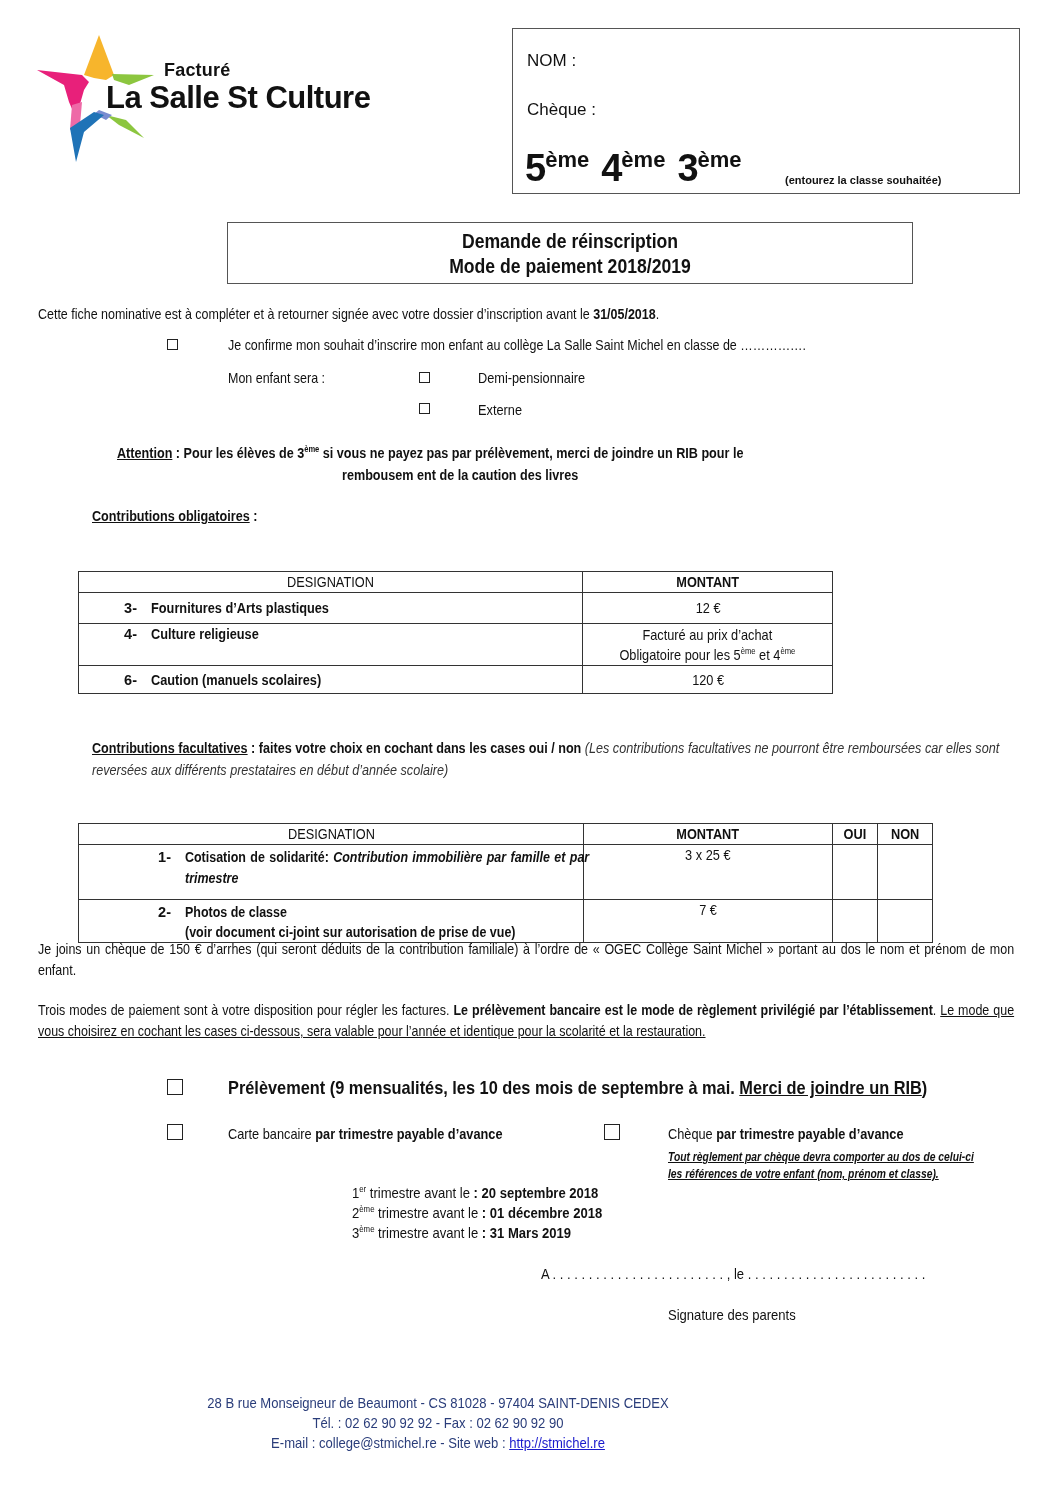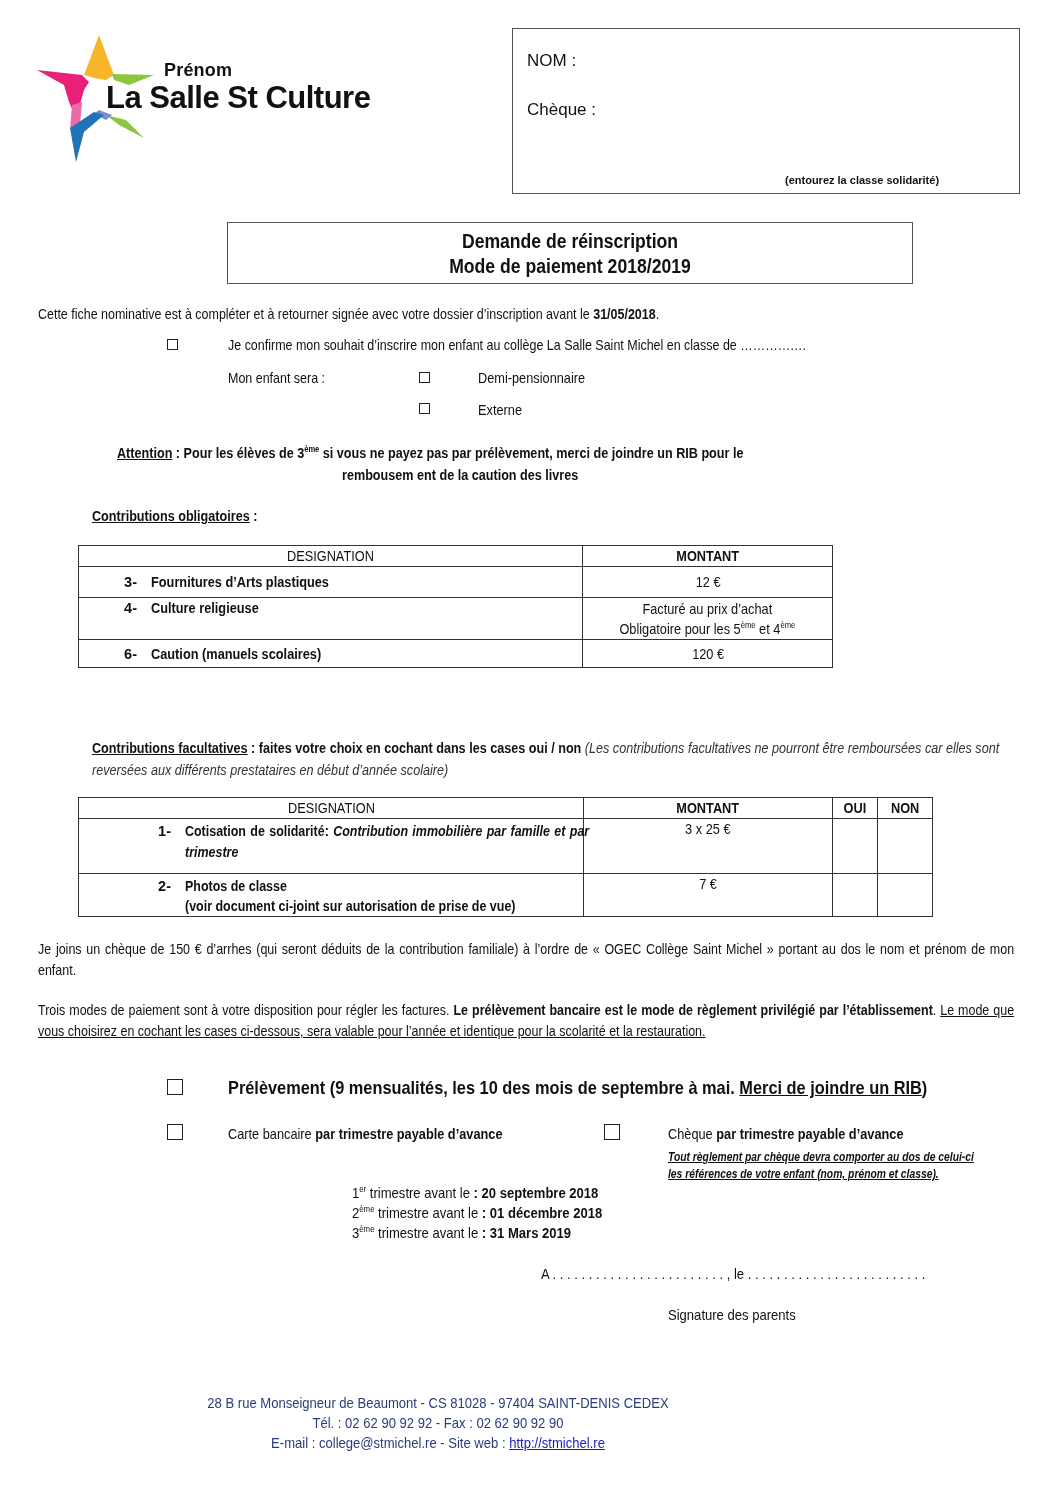--- a/index.html
+++ b/index.html
@@ -26,21 +26,21 @@
 
     
     #title-box { left: 227px; top: 222px; width: 686px; height: 62px; border: 1.5px solid #555; box-sizing: border-box; text-align: center; }
     #title-box div { font-weight: bold; font-size: 20px; line-height: 25px; transform: scaleX(0.88); }
     #title-box .t1 { margin-top: 6px; }
 
     .txt { font-size: 14.5px; white-space: nowrap; }
     .cbox { width: 11px; height: 11px; border: 1.2px solid #222; box-sizing: border-box; }
     .cbox-lg { width: 16px; height: 16px; border: 1.5px solid #222; box-sizing: border-box; }
 
-    table { border-collapse: collapse; position: absolute; }
+    table { border-collapse: collapse; position: absolute; margin-top: 26px; }
     td, th { border: 1.2px solid #333; padding: 0; font-size: 14.5px; }
     th { font-weight: normal; height: 20px; }
     .num { display: inline-block; width: 58px; text-align: right; padding-right: 14px; font-weight: bold; }
     .des { font-weight: bold; }
     .mt { text-align: center; }
 
     #footer { left: 0; width: 876px; top: 1393px; text-align: center; color: #2a3d7a; font-size: 14.5px; line-height: 20px; }
     #footer a { color: #1a1acc; text-decoration: underline; }
   </style>
 </head>
@@ -57,28 +57,31 @@
     <polygon points="78,44 120,45 95,55 80,50" fill="#8cc63f"></polygon>
 
     <polygon points="72,85 92,90 110,108 85,95" fill="#8cc63f"></polygon>
 
     <polygon points="65,80 78,85 72,90 60,84" fill="#7a8cd0"></polygon>
 
     <polygon points="38,75 48,72 46,95 36,100" fill="#ee6aa7"></polygon>
 
     <polygon points="36,98 60,82 70,85 50,102 42,132" fill="#1f73b7"></polygon>
   </svg>
-  <div class="college">Prénom</div>
+  <div class="college">Facturé</div>
   <div class="name">La Salle St Culture</div>
 </div>
 
 <div id="id-box" class="abs">
   <div class="lbl" style="top:22px">NOM :</div>
   <div class="lbl" style="top:71px">Chèque :</div>
-  <div class="hint">(entourez la  classe solidarité)</div>
+  <div class="classes">
+    <span><span class="big">5</span><span class="sm">ème</span></span><span><span class="big">4</span><span class="sm">ème</span></span><span><span class="big">3</span><span class="sm">ème</span></span>
+  </div>
+  <div class="hint">(entourez la  classe souhaitée)</div>
 </div>
 
 <div id="title-box" class="abs">
   <div class="t1">Demande de réinscription</div>
   <div>Mode de paiement 2018/2019</div>
 </div>
 
 <div class="abs txt" style="left:38px;top:306px;transform:scaleX(0.86);transform-origin:left top">
   <span>Cette fiche nominative est à compléter et à retourner signée avec votre dossier d’inscription avant le </span><span class="b">31/05/2018</span><span>.</span>
 </div>

